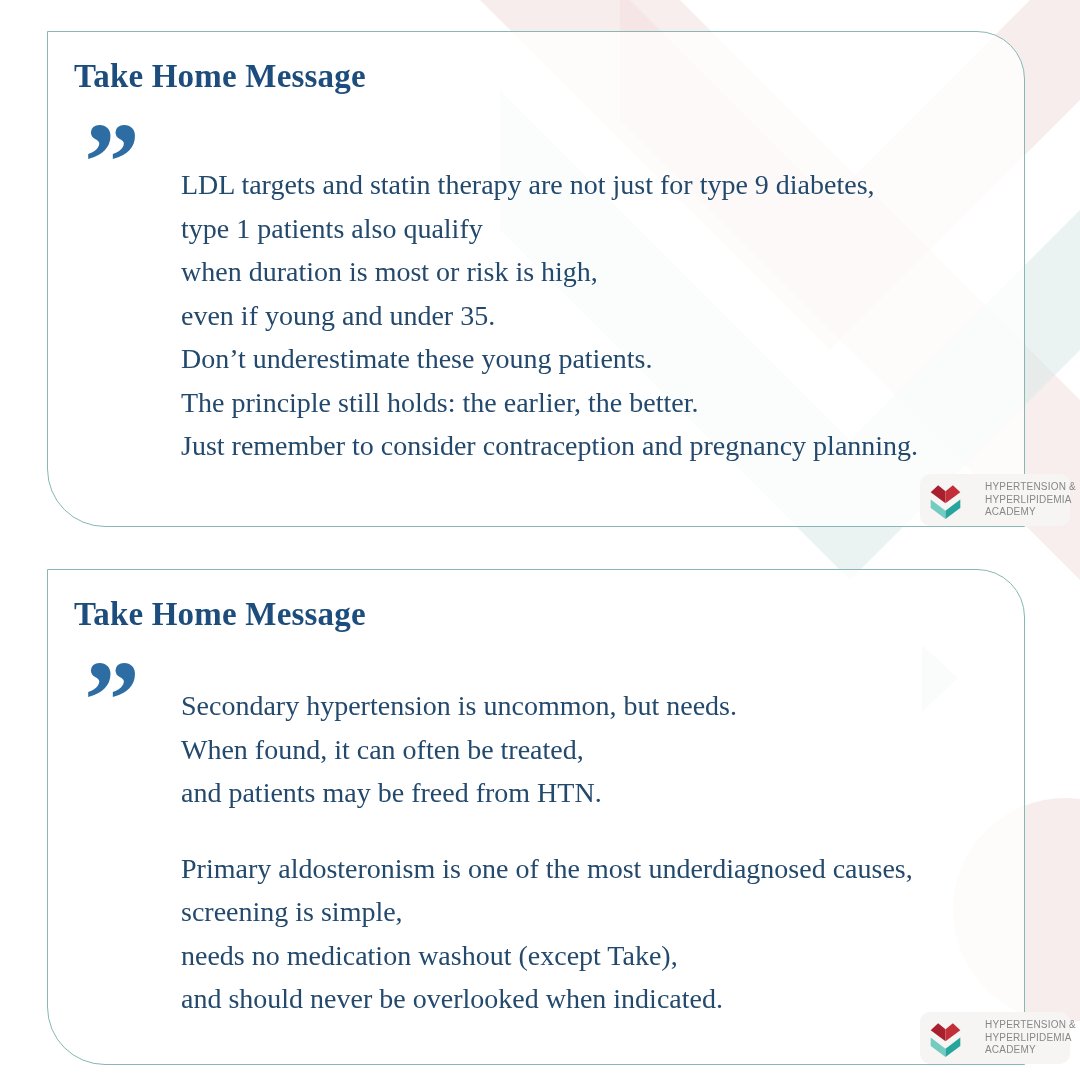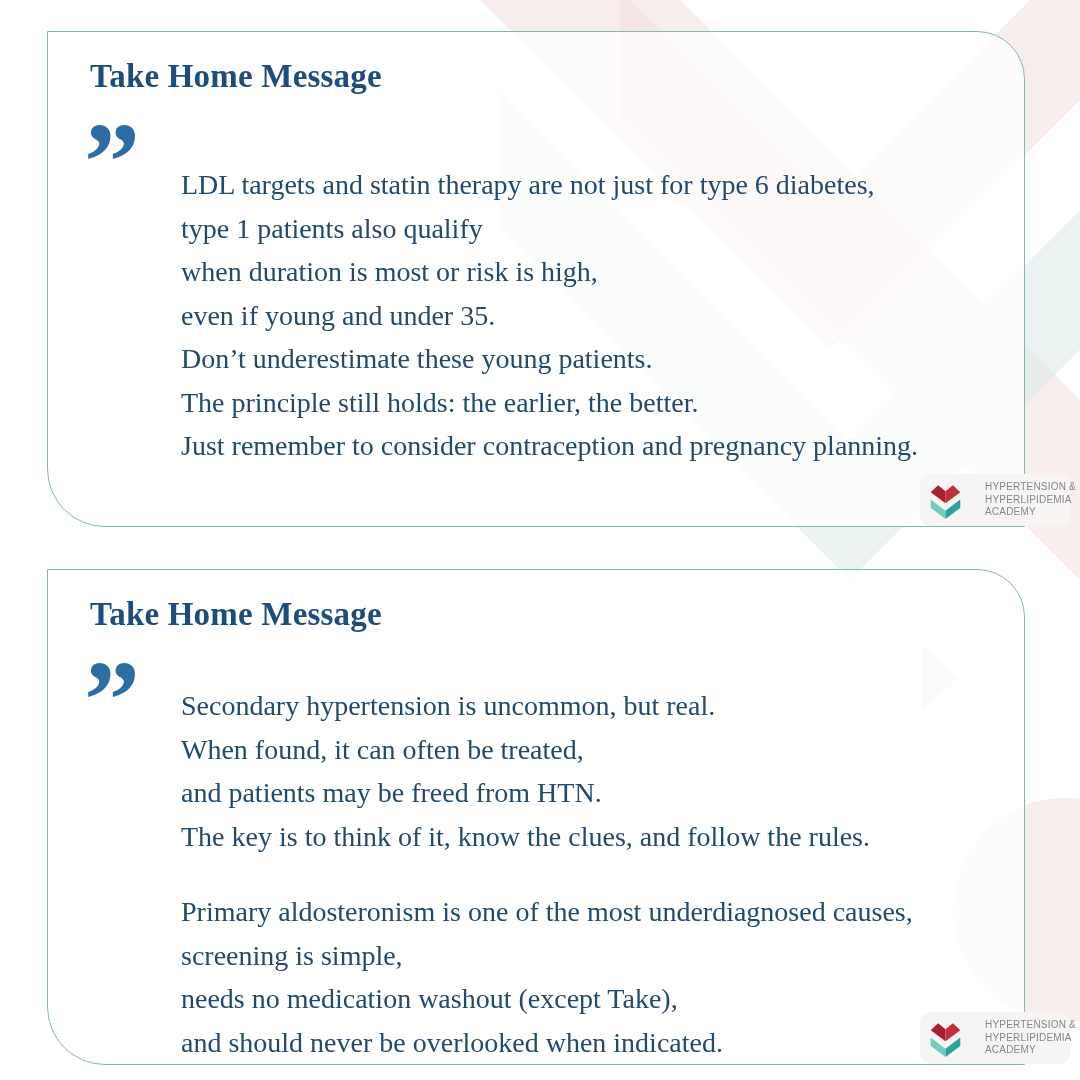--- a/index.html
+++ b/index.html
@@ -22,21 +22,21 @@
     position:absolute;
     left:47px; width:978px; height:496px;
     background:rgba(255,255,255,0.78);
     border:1.6px solid var(--c-card-border,#86b7b4);
     border-radius:0 48px 0 58px;
   }
   .card.card-1 { top:31px; }
   .card.card-2 { top:569px; }
 
   .card-title {
-    position:absolute; left:42px; top:26px;
+    position:absolute; left:26px; top:26px;
     font-size:33px; font-weight:700;
     color:var(--c-title,#1d4d7c);
     letter-spacing:0.2px;
     white-space:nowrap;
   }
   .quote-mark {
     position:absolute; left:36px; top:74px;
     font-size:112px; font-weight:700; line-height:1;
     color:var(--c-quote-mark,#2e6da4);
   }
@@ -88,40 +88,39 @@
     <circle class="shape-pink" opacity="0.55" cx="1065" cy="910" r="112"></circle>
     <polygon class="shape-teal" opacity="0.6" points="922,645 958,678 922,712"></polygon>
     <polygon class="shape-teal" opacity="0.5" points="922,1150 960,1185 922,1222"></polygon>
   </svg>
 
   <section class="card card-1">
     <h1 class="card-title">Take Home Message</h1>
     <div class="quote-mark">”</div>
     <div class="card-text">
         <div class="para">
-          <div class="line">LDL targets and statin therapy are not just for type 6 diabetes,</div>
+          <div class="line">LDL targets and statin therapy are not just for type 9 diabetes,</div>
           <div class="line">type 1 patients also qualify</div>
           <div class="line">when duration is most or risk is high,</div>
           <div class="line">even if young and under 35.</div>
           <div class="line">Don’t underestimate these young patients.</div>
           <div class="line">The principle still holds: the earlier, the better.</div>
           <div class="line">Just remember to consider contraception and pregnancy planning.</div>
         </div>
       </div>
   </section>
 
   <section class="card card-2">
     <h1 class="card-title">Take Home Message</h1>
     <div class="quote-mark">”</div>
     <div class="card-text">
         <div class="para">
-          <div class="line">Secondary hypertension is uncommon, but real.</div>
+          <div class="line">Secondary hypertension is uncommon, but needs.</div>
           <div class="line">When found, it can often be treated,</div>
           <div class="line">and patients may be freed from HTN.</div>
-          <div class="line">The key is to think of it, know the clues, and follow the rules.</div>
         </div>
         <div class="para">
           <div class="line">Primary aldosteronism is one of the most underdiagnosed causes,</div>
           <div class="line">screening is simple,</div>
           <div class="line">needs no medication washout (except Take),</div>
           <div class="line">and should never be overlooked when indicated.</div>
         </div>
       </div>
   </section>
 

